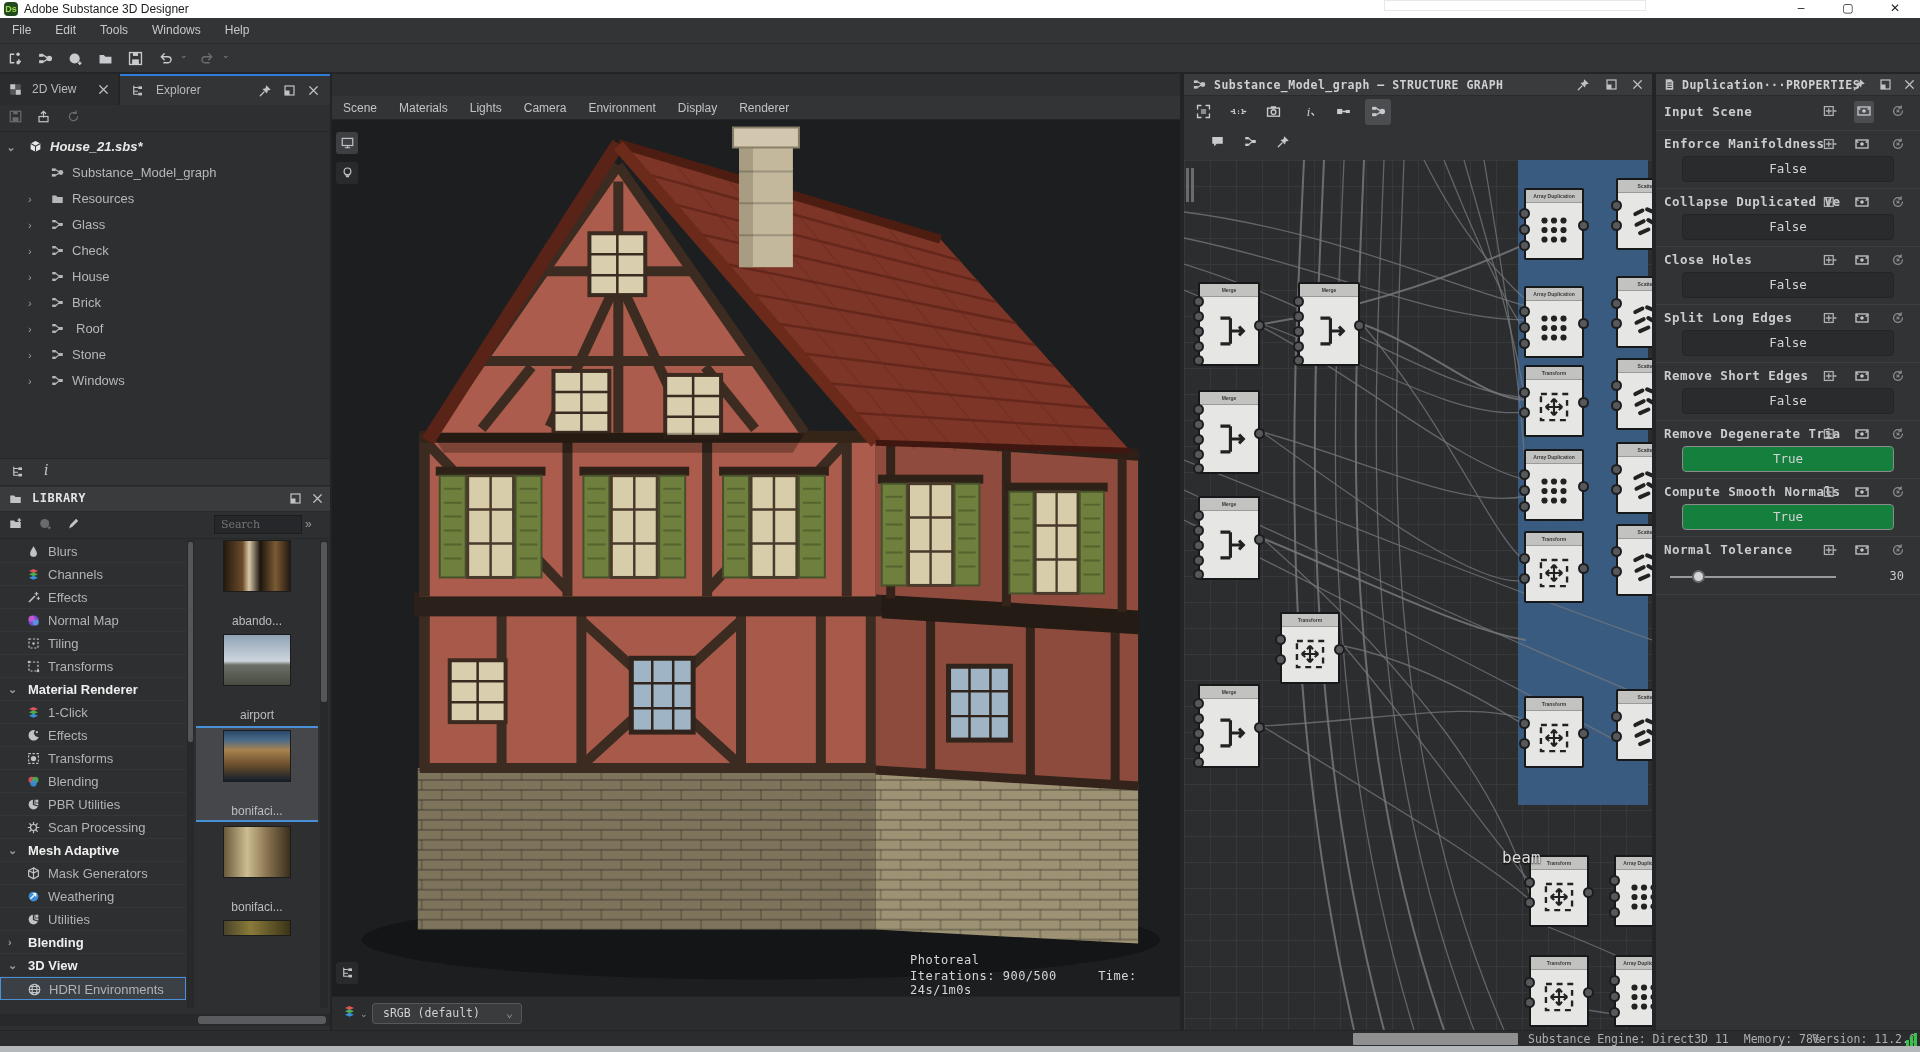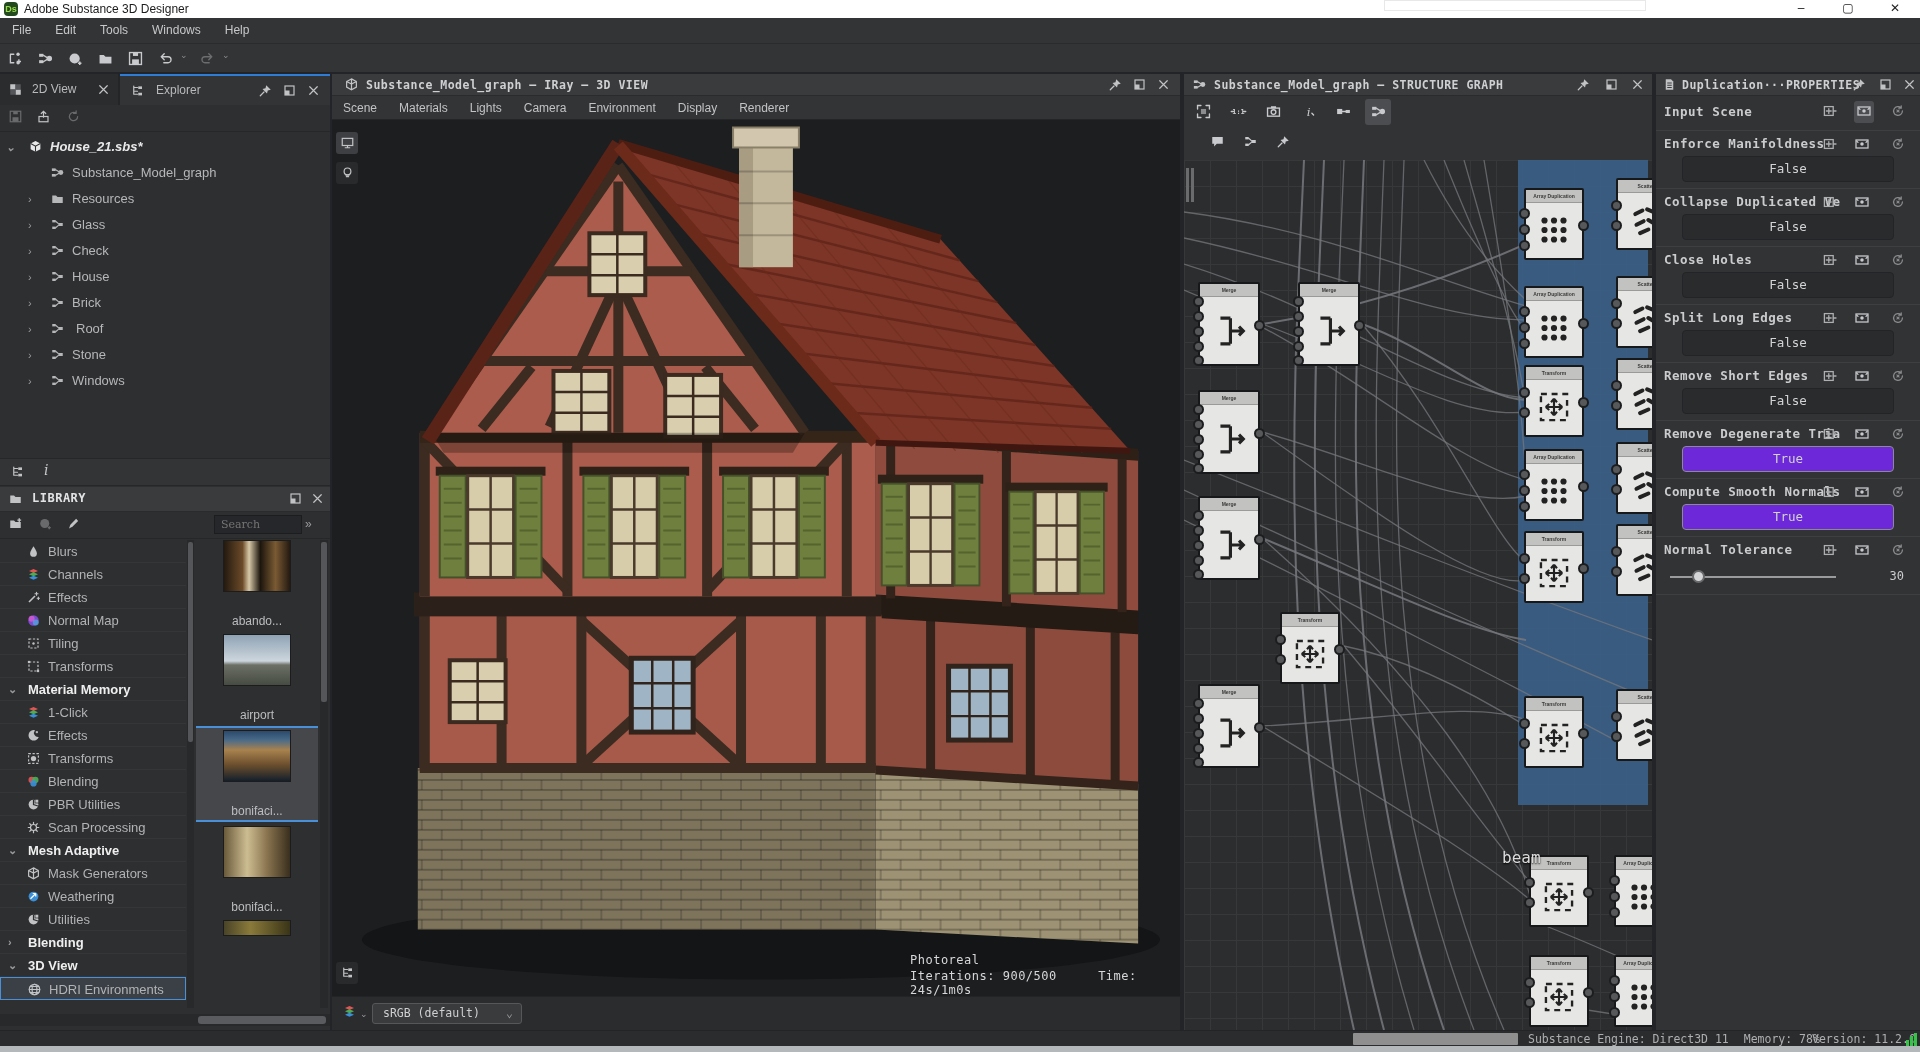--- a/index.html
+++ b/index.html
@@ -109,21 +109,21 @@
   #propspanel{left:1656px;top:74px;width:264px;height:956px;background:#323335;}
   #propsbody{position:absolute;left:0;top:22px;width:264px;height:934px;}
   .prow-label{position:absolute;left:8px;font-size:12.5px;color:#cbccce;}
   .prow-icons{position:absolute;right:6px;width:92px;height:18px;}
   .pic{position:absolute;top:0;}
   .pic.boxed{background:#4c4d51;border-radius:3px;padding:2px;margin-top:-2px;}
   .psep{position:absolute;left:0;width:264px;height:1px;background:#3e3f41;}
   .pval{position:absolute;left:26px;width:212px;height:26px;border-radius:4px;text-align:center;
     font-size:12.5px;line-height:24px;color:#d2d3d5;font-family:"DejaVu Sans Mono",monospace;}
   .pval.flat{background:#2a2b2d;border:1px solid #232427;}
-  .pval.outlined{background:#6d28d9;border:1px solid #8a8b8d;}
+  .pval.outlined{background:#15803d;border:1px solid #8a8b8d;}
   .slider-track{position:absolute;height:2px;background:#9a9b9d;}
   .slider-knob{position:absolute;width:13px;height:13px;border-radius:50%;background:#d5d6d8;border:2px solid #6a6b6d;}
   .slider-val{position:absolute;font-size:12px;color:#cbccce;font-family:"DejaVu Sans Mono",monospace;}
   
   #statusbar{left:0;top:1030px;width:1920px;height:16px;background:#2b2c2e;border-top:1px solid #232427;
     color:#aeafb1;font-size:11.5px;font-family:"DejaVu Sans Mono",monospace;}
   #progressblock{left:1353px;top:2px;width:165px;height:12px;background:#8f8f8f;border-radius:1px;}
   #bottomstrip{left:0;top:1046px;width:1920px;height:6px;background:#b4b8bb;}
   #gpuicon{left:1906px;top:1px;width:12px;height:14px;}
   #gpuicon i{display:inline-block;width:3px;background:#39c24a;margin-right:1px;vertical-align:bottom;}
@@ -386,21 +386,21 @@
       <div class="lrow">
         <span class="ic"><svg width="15" height="15" viewBox="0 0 20 20" style="vertical-align:top">
             <rect x="4" y="4" width="12" height="12" stroke="#c2c3c5" fill="none" stroke-width="1.6" stroke-dasharray="3,2.2"></rect>
             <rect x="2.5" y="2.5" width="3" height="3" fill="#c2c3c5"></rect>
             <rect x="14.5" y="14.5" width="3" height="3" fill="#c2c3c5"></rect>
           </svg></span>
         <span class="lbl">Transforms</span>
       </div>
       <div class="lrow hdr">
         <span class="chv">⌄</span>
-        <span class="lbl">Material Memory</span>
+        <span class="lbl">Material Renderer</span>
       </div>
       <div class="lrow">
         <span class="ic"><svg width="15" height="15" viewBox="0 0 20 20" style="vertical-align:top">
             <path d="M10,2.5 l6,2.7 -6,2.7 -6,-2.7 Z" fill="#e05555"></path>
             <path d="M10,7 l6,2.7 -6,2.7 -6,-2.7 Z" fill="#4cae54"></path>
             <path d="M10,11.5 l6,2.7 -6,2.7 -6,-2.7 Z" fill="#3b8fd6"></path>
           </svg></span>
         <span class="lbl">1-Click</span>
       </div>
       <div class="lrow">
@@ -508,37 +508,20 @@
     </div>
   <div id="thumbvscroll" class="abs">
       <div></div>
     </div>
   <div id="libhscroll" class="abs">
       <div></div>
     </div>
 </div>
 
 <div id="viewport" class="abs panel">
-  <div class="ptitle" id="vp-title">
-    <span class="ticon" style="left:12px"><svg width="15" height="15" viewBox="0 0 20 20" style="vertical-align:top">
-          <path d="M10,2.5 L16.5,6 V13.5 L10,17 L3.5,13.5 V6 Z M10,2.5 V9.5 M3.5,6 L10,9.5 L16.5,6 M10,9.5 V17" stroke="#c2c3c5" fill="none" stroke-width="1.6" stroke-linecap="round"></path>
-        </svg></span>
-    <span class="px abs" style="left:34px">Substance_Model_graph — IRay — 3D VIEW</span>
-    <span class="ticon" style="left:776px"><svg width="15" height="15" viewBox="0 0 20 20" style="vertical-align:top">
-          <path d="M11,3 L17,9 L13,10 L12,14 L6,8 L10,7 Z" fill="#c2c3c5"></path>
-          <path d="M8,12 L3,17" stroke="#c2c3c5" fill="none" stroke-width="1.6" stroke-linecap="round"></path>
-        </svg></span>
-    <span class="ticon" style="left:800px"><svg width="15" height="15" viewBox="0 0 20 20" style="vertical-align:top">
-          <rect x="4" y="4" width="12" height="12" stroke="#c2c3c5" fill="none" stroke-width="1.6" stroke-linecap="round"></rect>
-          <rect x="4" y="10" width="6" height="6" fill="#c2c3c5"></rect>
-        </svg></span>
-    <span class="ticon" style="left:824px"><svg width="15" height="15" viewBox="0 0 20 20" style="vertical-align:top">
-          <path d="M5,5 L15,15 M15,5 L5,15" stroke="#c2c3c5" fill="none" stroke-width="1.6" stroke-linecap="round"></path>
-        </svg></span>
-  </div>
   <div id="vp-menus"><span class="vmenu">Scene</span><span class="vmenu">Materials</span><span class="vmenu">Lights</span><span class="vmenu">Camera</span><span class="vmenu">Environment</span><span class="vmenu">Display</span><span class="vmenu">Renderer</span></div>
   <div id="vp-canvas">
     
     <svg width="848" height="876" viewBox="0 0 850 875">
       <defs>
         <g id="shwin">
           <rect x="-4" y="0" width="110" height="9" fill="#2e2118"></rect>
           <rect x="0" y="9" width="26" height="102" fill="#6f803e" stroke="#46512a" stroke-width="2"></rect>
           <path d="M4,22 h18 M4,36 h18 M4,50 h18 M4,64 h18 M4,78 h18 M4,92 h18" stroke="#55632e" stroke-width="2"></path>
           <rect x="28" y="9" width="46" height="102" fill="#d8cdaa" stroke="#4a3a2c" stroke-width="3"></rect>

